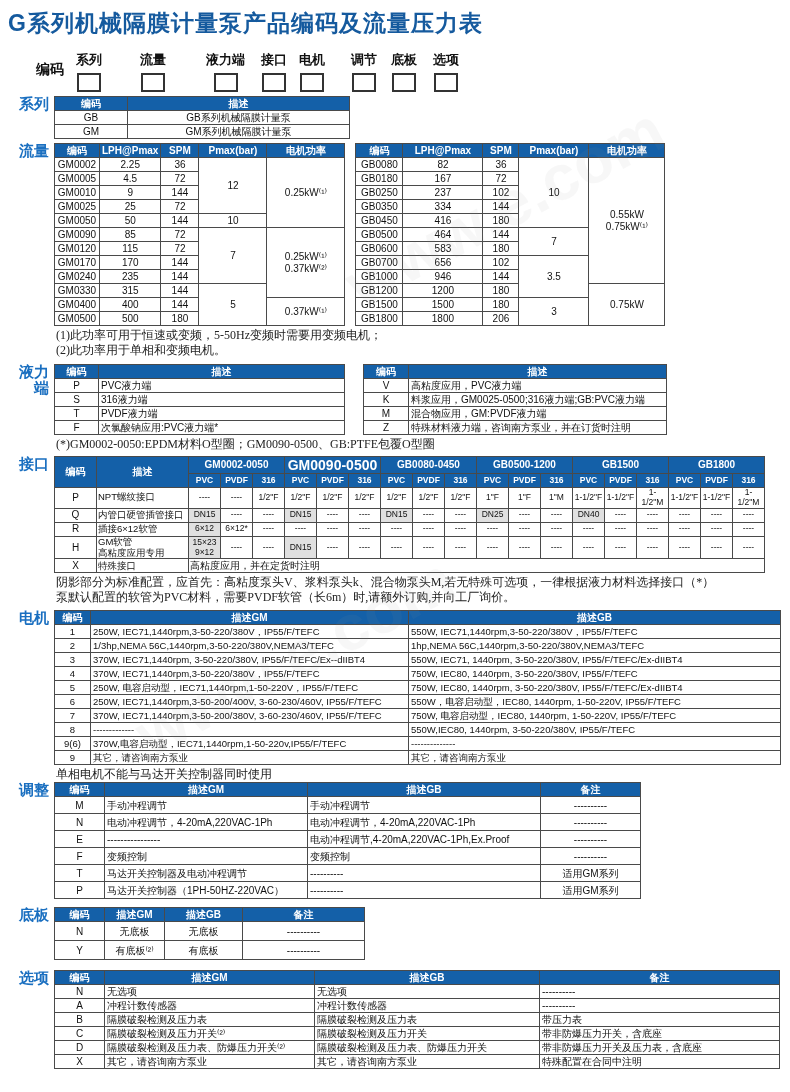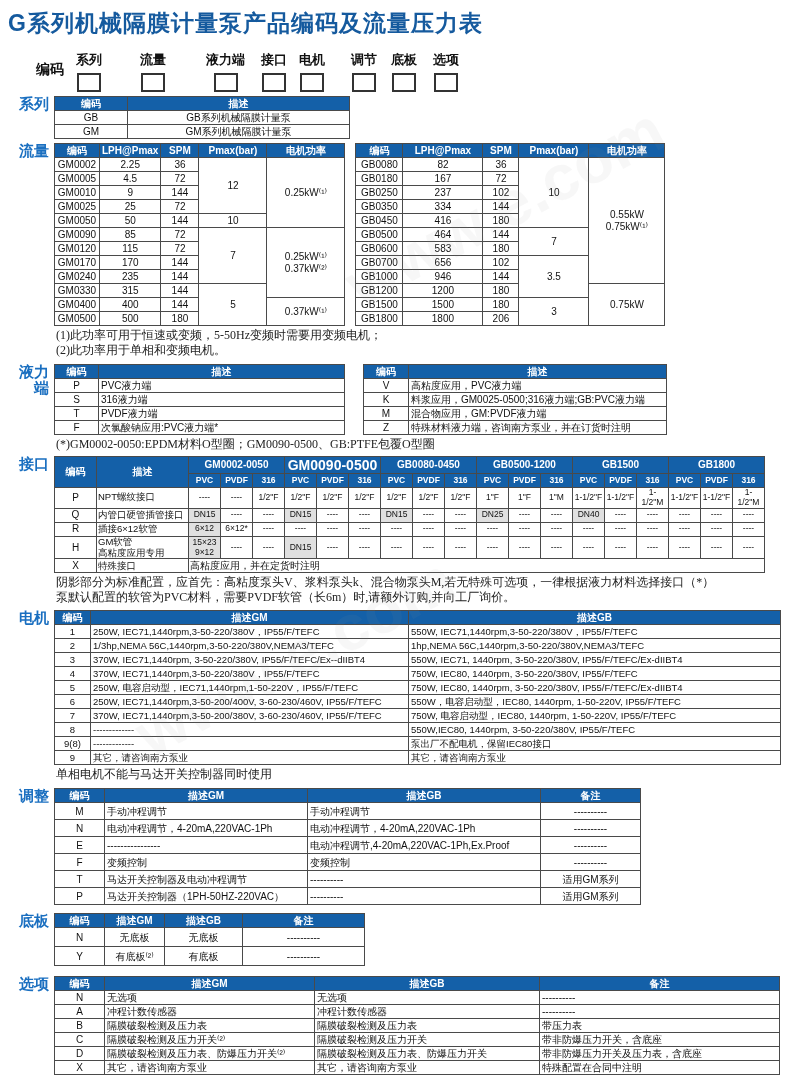--- a/index.html
+++ b/index.html
@@ -540,35 +540,35 @@
         <td>7</td>
         <td class="lt">370W, IEC71,1440rpm,3-50-200/380V, 3-60-230/460V, IP55/F/TEFC</td>
         <td class="lt">750W, 电容启动型，IEC80, 1440rpm, 1-50-220V, IP55/F/TEFC</td>
       </tr>
         <tr class="mrow">
         <td>8</td>
         <td class="lt">-------------</td>
         <td class="lt">550W,IEC80, 1440rpm, 3-50-220/380V, IP55/F/TEFC</td>
       </tr>
         <tr class="mrow">
-        <td>9(8)</td>
-        <td class="lt">-------------</td>
-        <td class="lt">泵出厂不配电机，保留IEC80接口</td>
+        <td>9(6)</td>
+        <td class="lt">370W,电容启动型，IEC71,1440rpm,1-50-220v,IP55/F/TEFC</td>
+        <td class="lt">--------------</td>
       </tr>
         <tr class="mrow">
         <td>9</td>
         <td class="lt">其它，请咨询南方泵业</td>
         <td class="lt">其它，请咨询南方泵业</td>
       </tr>
       </tbody>
   </table>
 </div>
 <div class="fn">单相电机不能与马达开关控制器同时使用</div>
 
-<div class="sec" style="margin-top:6px">
+<div class="sec" style="">
   <div class="slabel">调整</div>
   <table>
     <colgroup>
         <col style="width:50px">
         <col style="width:203px">
         <col style="width:233px">
         <col style="width:100px">
       </colgroup>
     <tbody>
         <tr>

